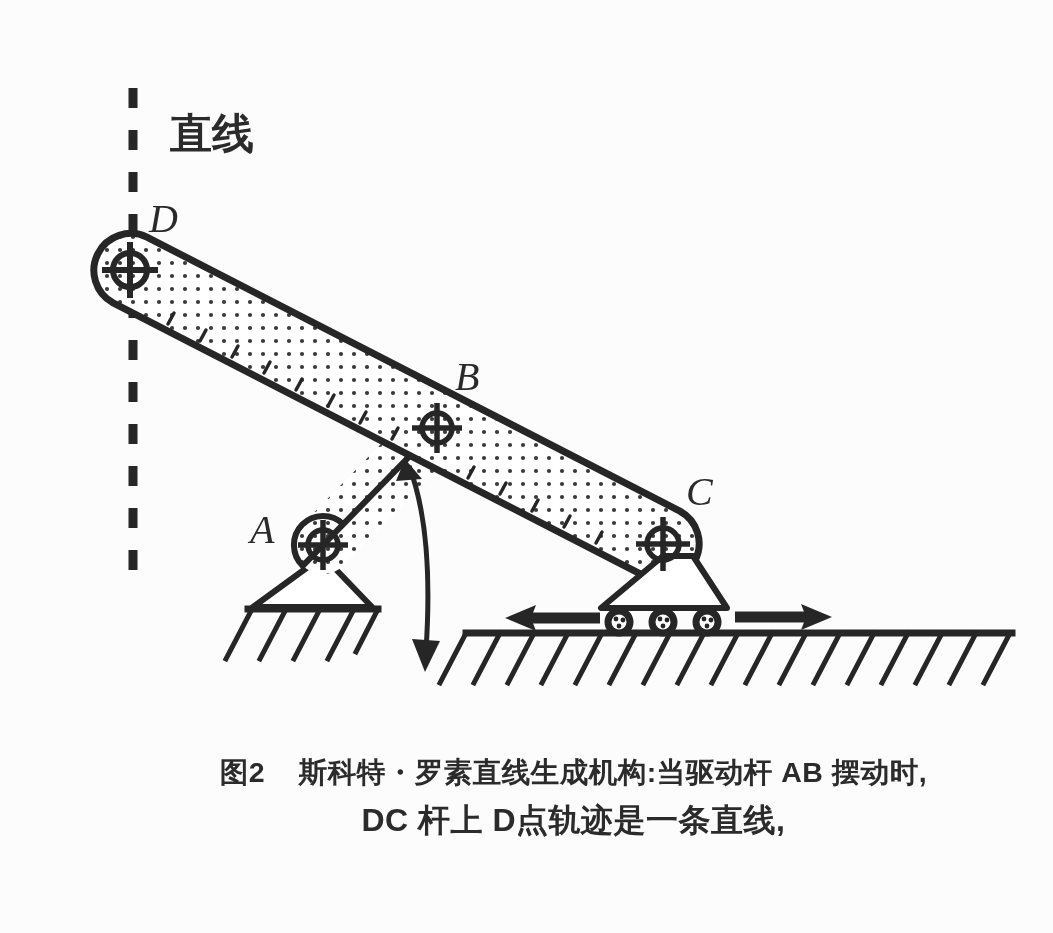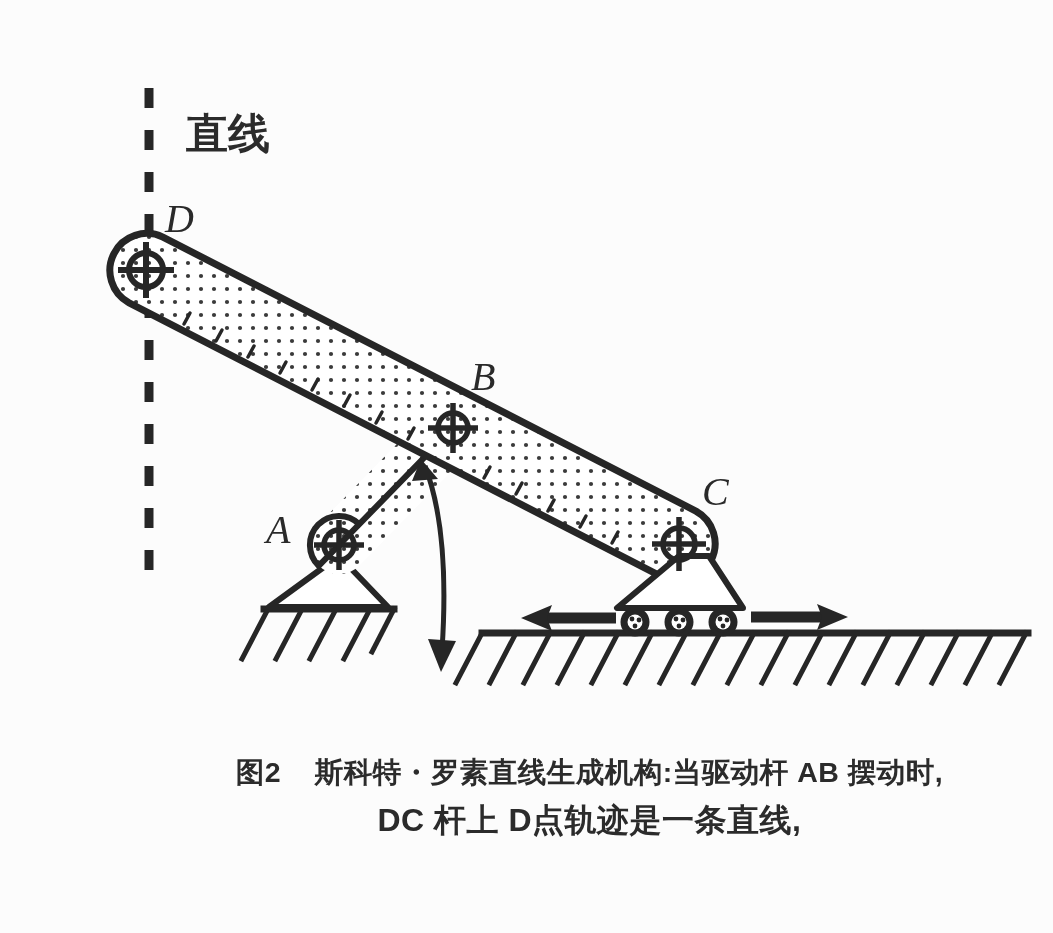--- a/index.html
+++ b/index.html
@@ -3,21 +3,21 @@
 <meta charset="utf-8">
 <style>
   html,body{margin:0;padding:0;}
   body{
     width:1053px;height:933px;
     background:#fcfcfc;
     font-family:"Liberation Serif", serif;
     overflow:hidden;
     position:relative;
   }
-  #stage{position:absolute;left:16px;top:0;width:848px;height:933px;}
+  #stage{position:absolute;left:0;top:0;width:848px;height:933px;}
   svg.figure{position:absolute;left:0;top:0;width:1053px;height:933px;display:block;}
 
   .caption{
     position:absolute;
     left:0; top:748px; width:1053px;
     text-align:center;
     font-family:"Liberation Sans", sans-serif;
     font-weight:bold;
     color:#2b2b2b;
     padding-left:47px;

